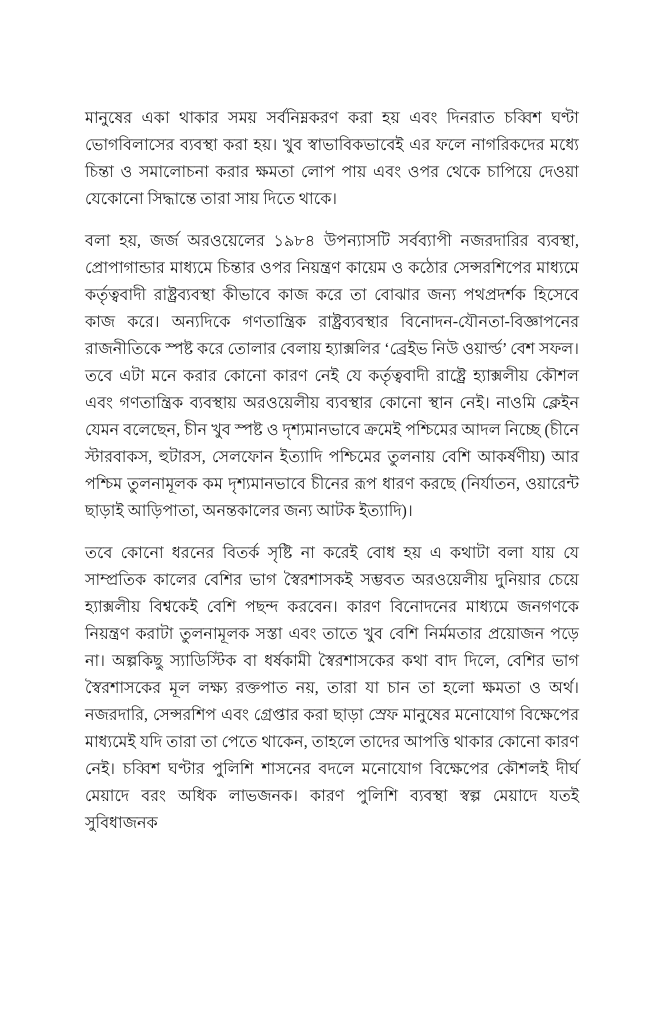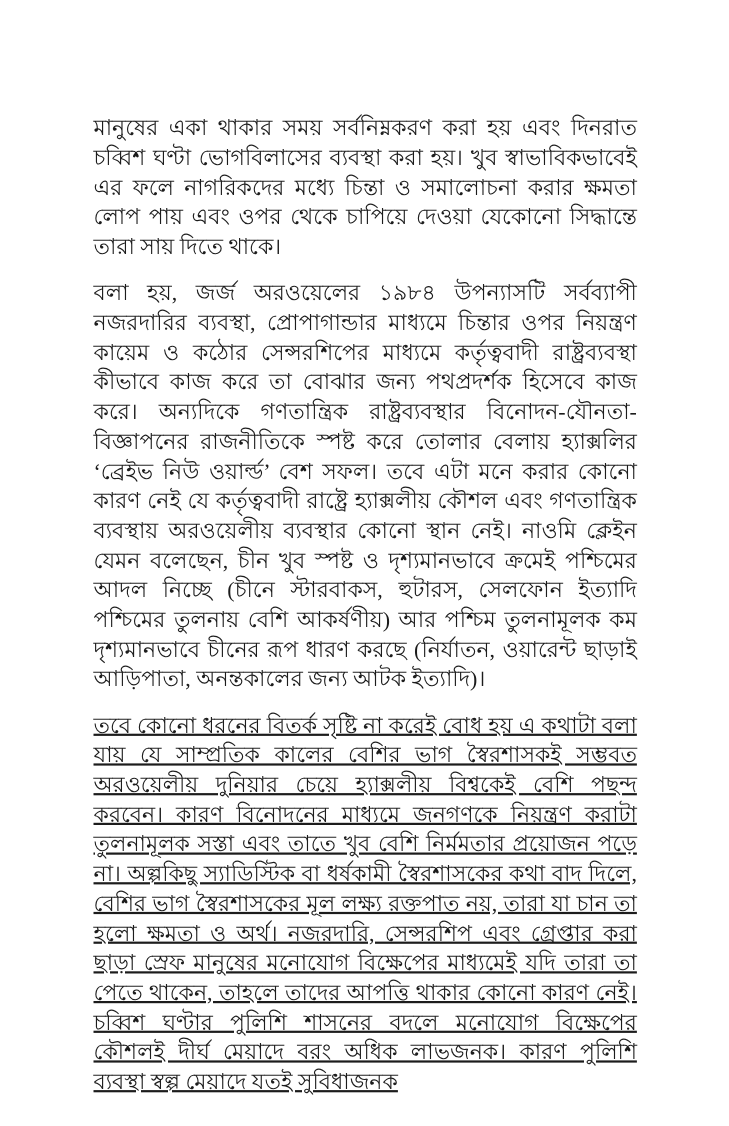--- a/index.html
+++ b/index.html
@@ -14,31 +14,30 @@
     background: #ffffff;
     overflow: hidden;
     font-family: "Liberation Serif", "DejaVu Serif", serif;
   }
   .body-text {
     position: absolute;
     left: 85px;
     top: 104px;
     width: 494px;
     color: #1c1c1c;
-    font-size: 20px;
+    font-size: 16px;
     line-height: 27px;
     text-align: justify;
   }
   .body-text p {
     margin: 0 0 15px 0;
     padding: 0;
   }
   .body-text p:last-child {
     margin-bottom: 4px;
-    text-decoration: underline;
   }
   .footer {
     position: absolute;
     left: 85px;
     top: 928px;
     width: 494px;
     color: #969696;
     font-size: 16px;
     line-height: 20px;
     white-space: nowrap;

